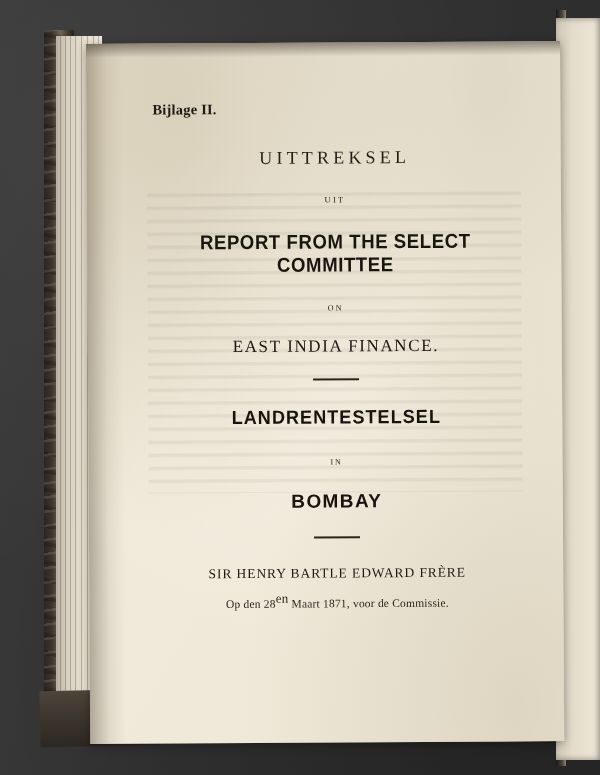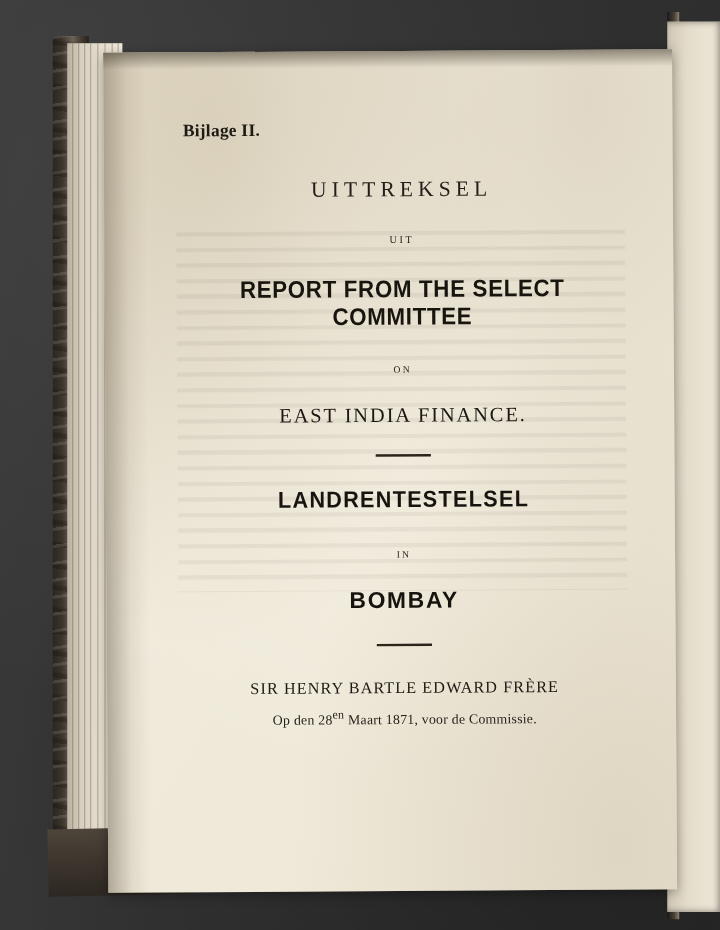--- a/index.html
+++ b/index.html
@@ -267,21 +267,21 @@
   }
 
   .t-date {
     margin-top: 9px;
     font-family: "Liberation Serif", serif;
     font-size: 11.5px;
     letter-spacing: 0.2px;
     color: #231f17;
   }
   .t-date sup {
-    font-size: 10px;
+    font-size: 13px;
     vertical-align: super;
   }
 
   
 </style>
 </head>
 <body>
 
 <div id="scan">
 

